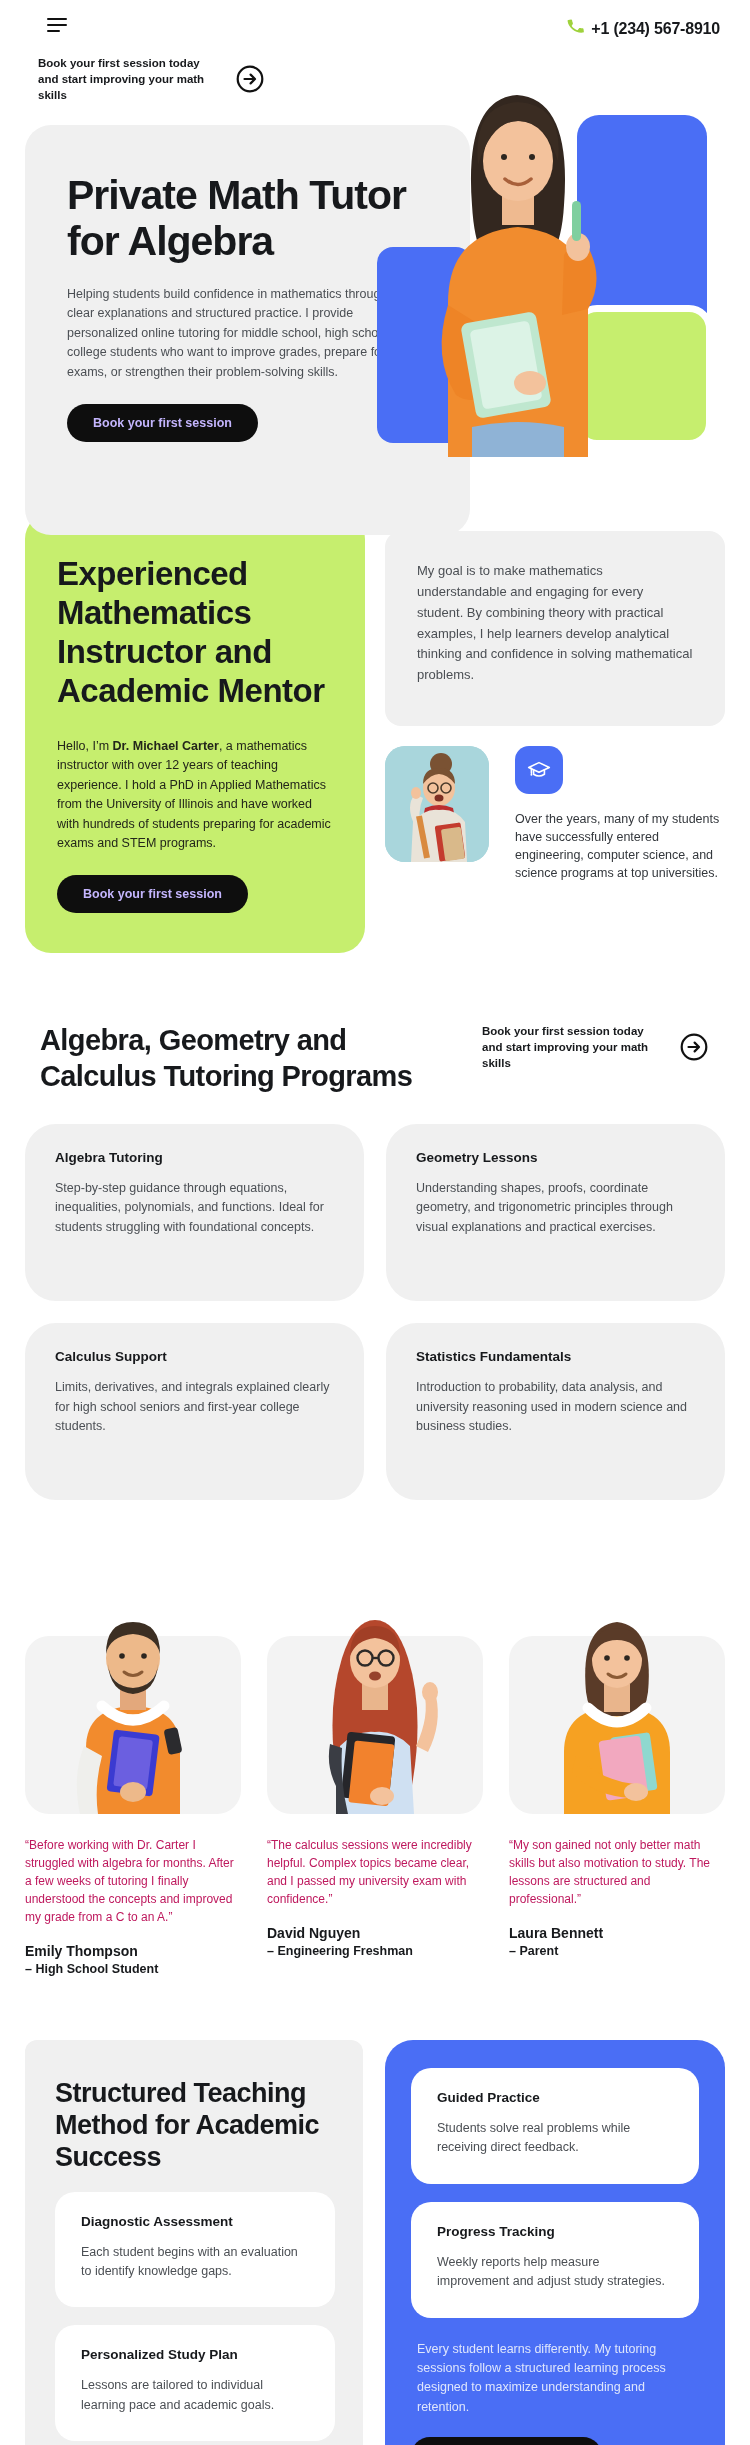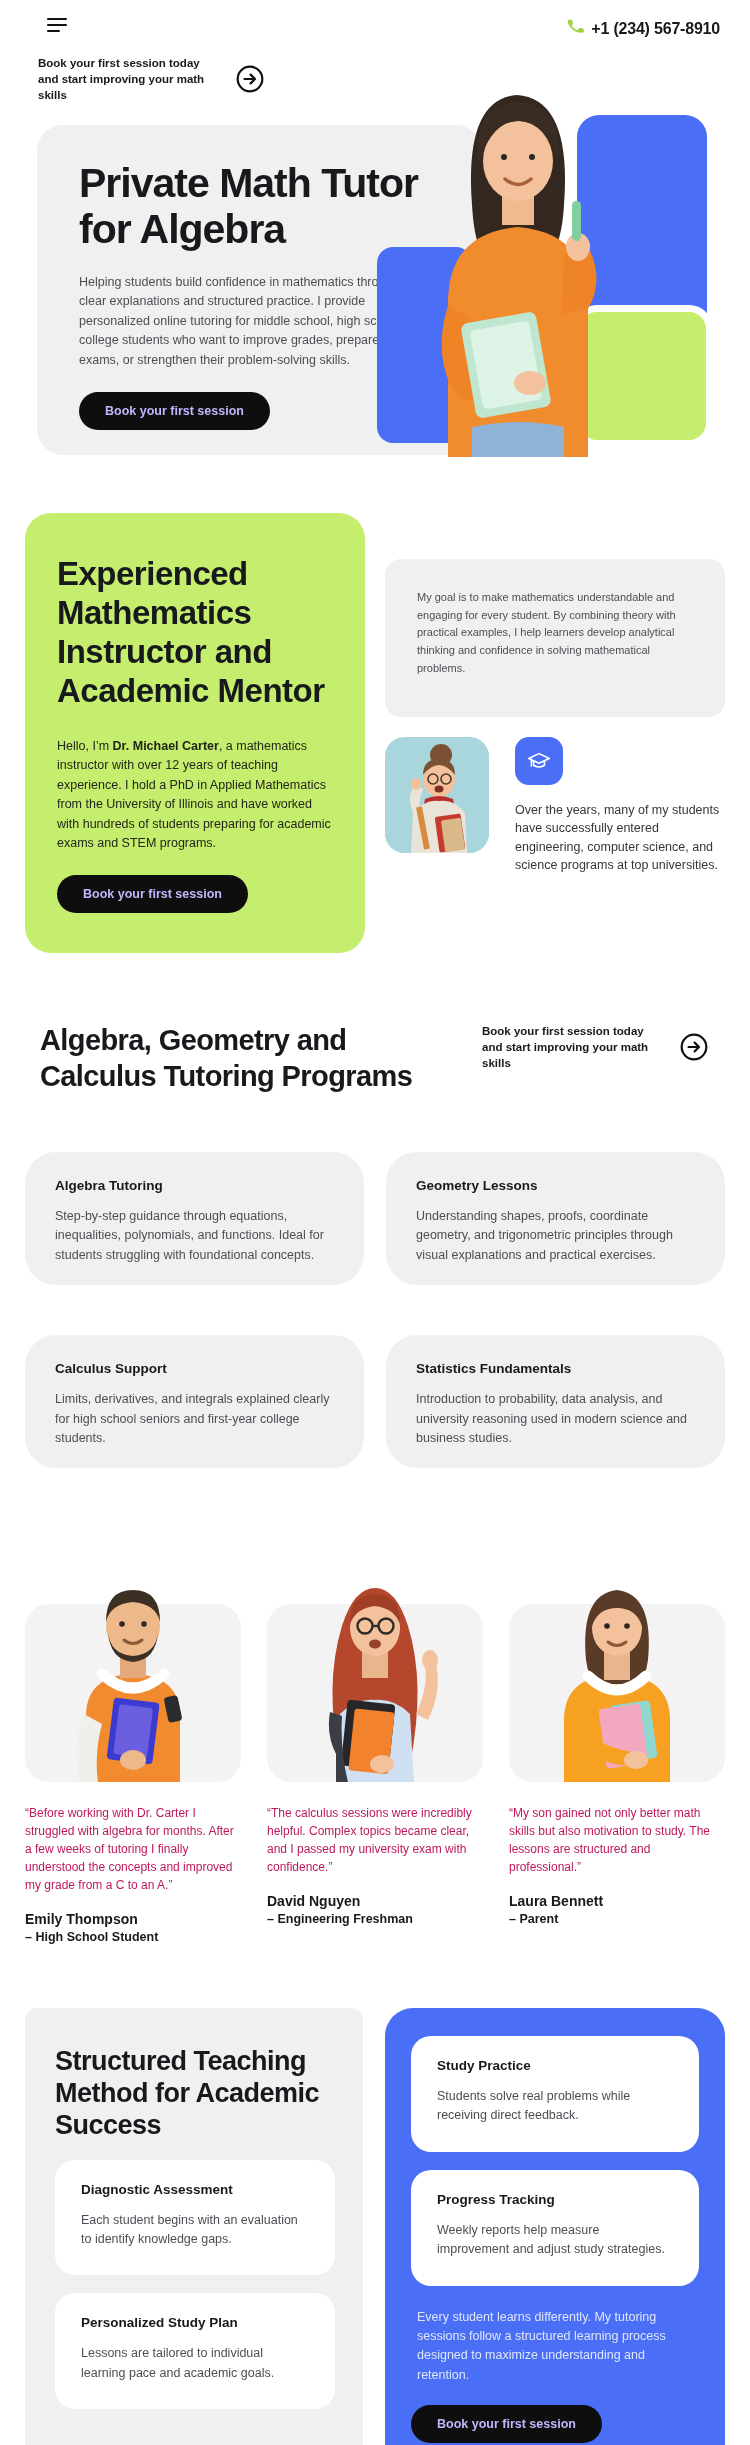--- a/index.html
+++ b/index.html
@@ -15,47 +15,47 @@
   .hamburger span { display:block; height:2.4px; background:#111; border-radius:2px; }
   .hamburger span:nth-child(1){width:20px}.hamburger span:nth-child(2){width:20px}.hamburger span:nth-child(3){width:13px}
   .phone { display:flex; align-items:center; gap:7px; font-weight:bold; font-size:16px; letter-spacing:-0.2px; }
   
   .cta-row { display:flex; align-items:center; gap:18px; }
   .banner { padding:6px 30px 10px 38px; }
   .cta-text { font-size:11.5px; font-weight:bold; line-height:1.4; max-width:180px; }
   .arrow-btn { flex:0 0 auto; width:28px; height:28px; cursor:pointer; }
   
   .hero { position:relative; margin:4px 25px 0 25px; height:340px; }
-  .hero-card { position:absolute; left:12px; top:8px; width:445px; height:330px; background:#f0f0f0; border-radius:26px; padding:36px 42px; }
+  .hero-card { position:absolute; left:0; top:8px; width:445px; height:410px; background:#f0f0f0; border-radius:26px; padding:48px 42px; }
   .hero-title { font-size:41px; line-height:1.12; font-weight:bold; letter-spacing:-1px; }
   .hero-desc { margin-top:20px; font-size:12.5px; line-height:1.55; color:#4b4f54; max-width:350px; }
   .btn-black { display:inline-block; margin-top:22px; background:#0e0e0e; color:#c4b5fd; font-weight:bold; font-size:12.5px; padding:12px 26px; border-radius:30px; border:none; cursor:pointer; font-family:inherit; }
   .hero-right { position:absolute; left:340px; top:-52px; width:360px; height:392px; }
   .blue-rect-left { position:absolute; left:12px; top:182px; width:95px; height:196px; background:#4a6ef5; border-radius:16px; }
   .blue-rect-right { position:absolute; left:212px; top:50px; width:130px; height:328px; background:#4a6ef5; border-radius:22px; }
   .green-square { position:absolute; left:208px; top:240px; width:140px; height:142px; background:#c6ee6e; border:7px solid #fff; border-radius:24px; }
   .hero-person { position:absolute; left:45px; top:0; width:215px; height:392px; }
   
   .about { display:flex; gap:20px; margin:56px 25px 0 25px; }
   .about-green { width:340px; background:#c6ee6e; border-radius:26px; padding:42px 30px 40px 32px; }
   .about-title { font-size:33px; font-weight:bold; line-height:1.18; letter-spacing:-0.5px; }
   .about-intro { margin-top:26px; font-size:12.5px; line-height:1.55; color:#23261a; }
   .about-right { flex:1; padding-top:18px; }
-  .goal-card { background:#f0f0f0; border-radius:16px; padding:30px 32px 40px 32px; font-size:11px; line-height:1.6; color:#4b4f54;margin-top:28px; }
+  .goal-card { background:#f0f0f0; border-radius:16px; padding:30px 32px 40px 32px; font-size:13px; line-height:1.6; color:#4b4f54; }
   .about-row { display:flex; gap:26px; margin-top:20px; align-items:flex-start; }
   .mini-photo { flex:0 0 auto; width:104px; height:116px; border-radius:20px; background:#a9d6dc; overflow:hidden; }
   .outcome-col { flex:1; }
   .grad-badge { width:48px; height:48px; background:#4a6ef5; border-radius:14px; display:flex; align-items:center; justify-content:center; }
   .outcome-text { margin-top:16px; font-size:12.5px; line-height:1.45; color:#33373c; }
   
   .section-head { display:flex; justify-content:space-between; align-items:flex-start; margin:70px 42px 0 40px; }
   .section-title { font-size:29px; font-weight:bold; line-height:1.22; letter-spacing:-0.6px; max-width:420px; }
   
   .programs-grid { display:grid; grid-template-columns:1fr 1fr; gap:22px; margin:30px 25px 0 25px; }
-  .program-card { background:#f0f0f0; border-radius:31px; padding:26px 30px 20px 30px;margin-top:28px; }
+  .program-card { background:#f0f0f0; border-radius:31px; padding:26px 30px 64px 30px; }
   .card-title { font-size:13.5px; font-weight:bold; }
   .card-text { margin-top:14px; font-size:12.5px; line-height:1.55; color:#4b4f54; }
   
   .testimonials { display:grid; grid-template-columns:repeat(3,1fr); gap:26px; margin:96px 25px 0 25px; }
   .t-photo-wrap { position:relative; height:218px; }
   .t-photo-bg { position:absolute; left:0; bottom:0; width:100%; height:178px; background:#f3f3f3; border-radius:24px; }
   .t-person { position:absolute; left:50%; transform:translateX(-50%); bottom:0; width:158px; height:218px; }
   .t-quote { margin-top:22px; font-size:12px; line-height:1.5; color:#be185d; }
   .t-name { margin-top:16px; font-size:14px; font-weight:bold; line-height:1.35; }
   .t-role { font-size:12.5px; font-weight:bold; line-height:1.35; }
@@ -296,21 +296,21 @@
       <div class="card-title">Diagnostic Assessment</div>
       <div class="card-text">Each student begins with an evaluation to identify knowledge gaps.</div>
     </div>
     <div class="white-card">
       <div class="card-title">Personalized Study Plan</div>
       <div class="card-text">Lessons are tailored to individual learning pace and academic goals.</div>
     </div>
   </div>
   <div class="method-right">
     <div class="white-card">
-      <div class="card-title">Study Practice</div>
+      <div class="card-title">Guided Practice</div>
       <div class="card-text">Students solve real problems while receiving direct feedback.</div>
     </div>
     <div class="white-card">
       <div class="card-title">Progress Tracking</div>
       <div class="card-text">Weekly reports help measure improvement and adjust study strategies.</div>
     </div>
     <div class="method-note">Every student learns differently. My tutoring sessions follow a structured learning process designed to maximize understanding and retention.</div>
     <button class="btn-black">Book your first session</button>
   </div>
 </div>

